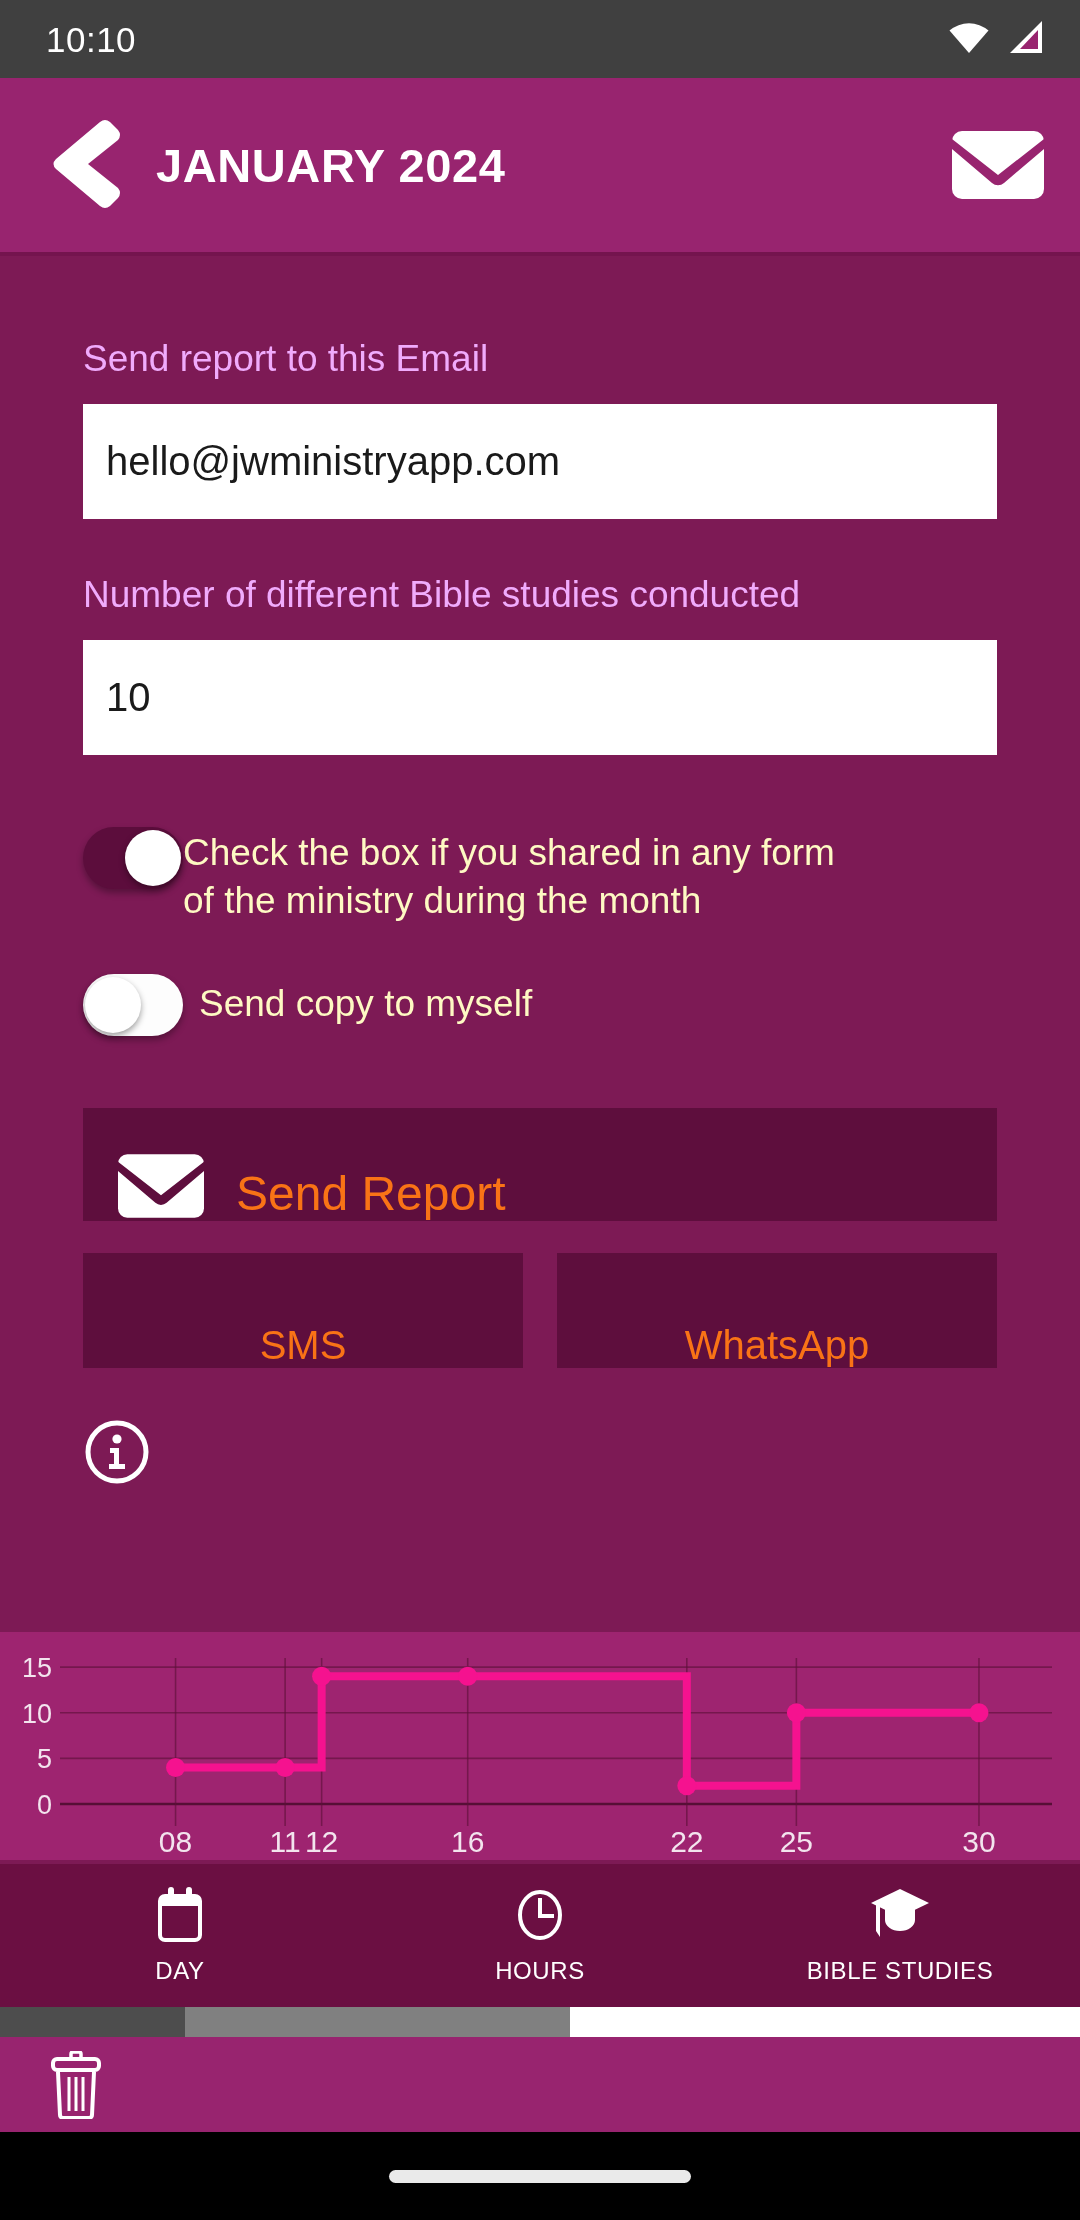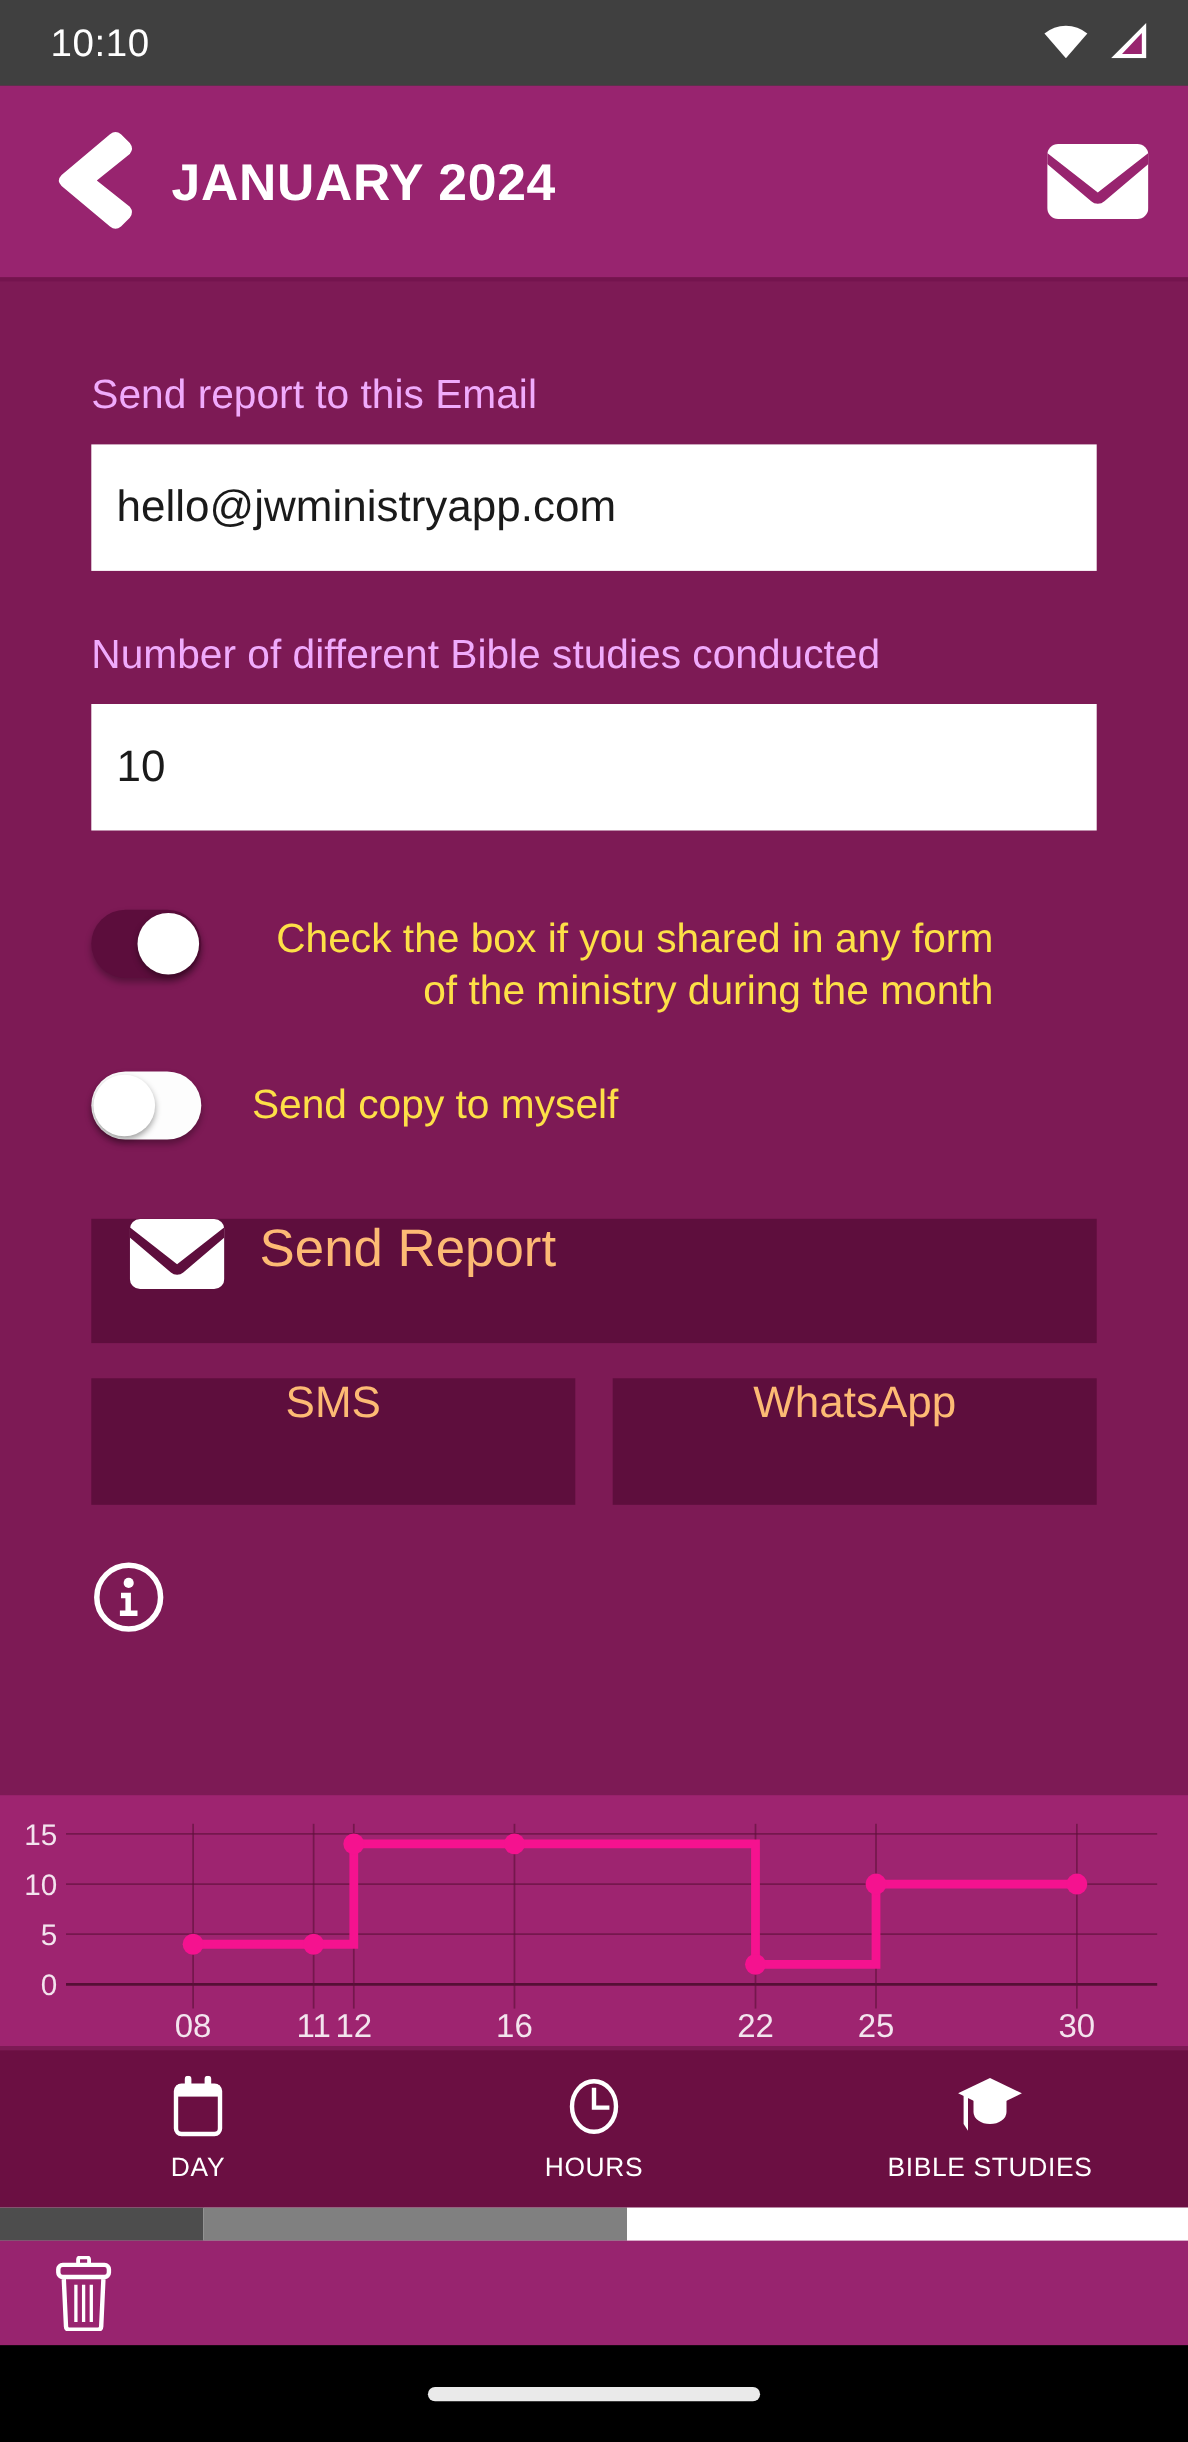--- a/index.html
+++ b/index.html
@@ -70,31 +70,30 @@
   }
   .switch.on  { background:#5c0d3c; }
   .switch.off { background:#fdfdfd; }
   .switch .knob {
     position:absolute; top:3px; width:56px; height:56px; border-radius:50%;
     background:#fff; box-shadow:0 3px 6px rgba(0,0,0,.38);
   }
   .switch.on  .knob { right:2px; }
   .switch.off .knob { left:2px;  background:#fff; }
   .toggle-label {
-    color:#fde047; font-size:37px; line-height:1.3; margin-left:30px; padding-top:6px;
+    color:#fef9c3; font-size:37px; line-height:1.3; padding-top:6px;
     max-width:690px;
-    text-align:right;
   }
   #row-copy .toggle-label { padding-top:10px; white-space:nowrap; }
 
   
   .btn {
-    background:#5e0e3d; color:#fdba74; border:none; outline:none;
+    background:#5e0e3d; color:#f97316; border:none; outline:none;
     font-family:"Liberation Sans", sans-serif;
-    display:flex; align-items:flex-start; justify-content:center;
+    display:flex; align-items:flex-end; justify-content:center;
     cursor:pointer;
   }
   #send-report-btn {
     width:914px; height:113px; margin-top:72px;
     justify-content:flex-start; padding-left:35px; gap:32px;
   }
   #send-report-label { font-size:48px; }
   #dual-btn-row { display:flex; gap:34px; margin-top:32px; }
   .btn-half { width:440px; height:115px; font-size:40px; }
   #info-icon-btn {

